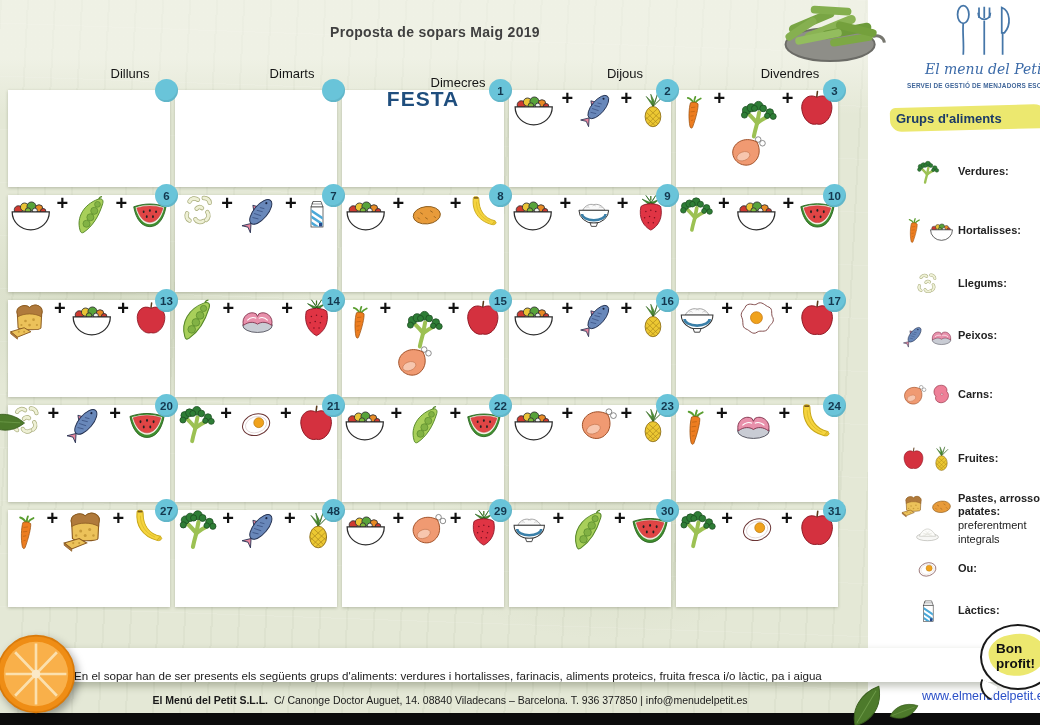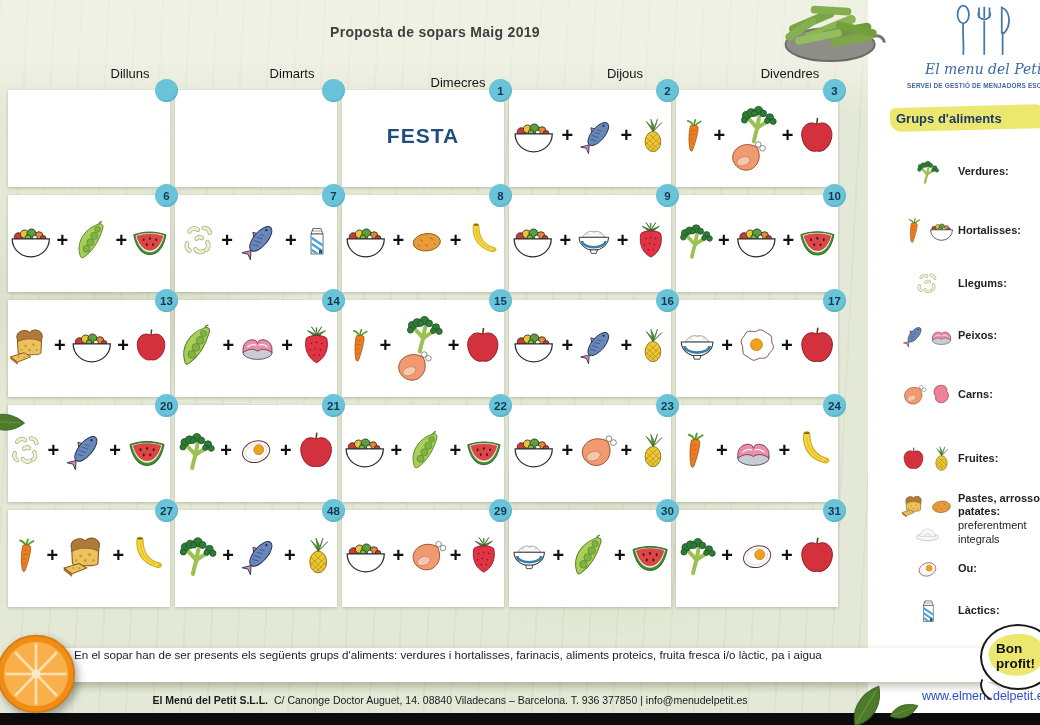--- a/index.html
+++ b/index.html
@@ -20,21 +20,21 @@
   .day-h.d0{left:90px}.day-h.d1{left:252px}.day-h.d2{left:418px;top:75px}
   .day-h.d3{left:585px}.day-h.d4{left:750px}
 
   .grid{position:absolute;left:8px;top:90px;width:830px;display:grid;
     grid-template-columns:repeat(5,162px);grid-auto-rows:97px;column-gap:5px;row-gap:8px;}
   .cell{position:relative;background:#fff;box-shadow:0 1px 3px rgba(60,70,40,.28);}
   .badge{position:absolute;top:-11px;right:-8px;width:23px;height:23px;border-radius:50%;
     background:var(--c-badge,#69c4d9);box-shadow:inset -1px -2px 0 rgba(0,0,0,.07);
     display:flex;align-items:center;justify-content:center;
     font-size:11.5px;font-weight:bold;color:#14384f;z-index:2;}
-  .cell-content{display:flex;align-items:center;justify-content:center;
+  .cell-content{display:flex;align-items:flex-start;justify-content:center;
     width:100%;height:100%;margin-top:-3px;gap:2px;}
   .plus{font-weight:900;font-size:20px;color:#111;margin:0 1px;}
   .festa{font-size:21px;font-weight:bold;color:var(--c-festa,#1f4e7e);letter-spacing:1px;}
 
   .ic{display:block}
   .cell .ic{width:46px;height:44px}
   .cell .ic-salad{width:55px}
   .cell .ic-broccoli-ham{width:56px;height:80px;margin-top:8px}
   .cell .ic-milk{width:32px}
   .cell .ic-carrot{width:38px;height:52px}
@@ -80,21 +80,21 @@
     border-radius:0 0 0 100%;transform:rotate(28deg);}
   .bubble span{position:relative;font-size:13.5px;font-weight:bold;color:#111;
     text-align:left;line-height:1.1;width:44px;}
   .website{position:absolute;left:0;top:689px;width:172px;text-align:center;
     font-size:12.5px;color:var(--c-link,#2b50c8);}
 
   
   .recs-heading{position:absolute;top:621px;left:0;width:840px;text-align:center;
     font-size:17.5px;font-weight:bold;color:#111;}
   .recs-band{position:absolute;top:648px;left:64px;width:944px;height:34px;background:#fff;
-    box-shadow:0 4px 8px rgba(40,50,20,.30);display:flex;align-items:flex-start;
+    box-shadow:0 4px 8px rgba(40,50,20,.30);display:flex;align-items:flex-end;
     padding-left:10px;box-sizing:border-box;font-size:11.6px;color:#1c1c1c;z-index:3;}
   .footer{position:absolute;top:694px;left:0;width:900px;text-align:center;
     font-size:10.5px;color:#1a1a1a;z-index:2;}
   .footer b{margin-right:6px;}
   .bottombar{position:absolute;left:0;top:713px;width:1040px;height:12px;background:#0c0c0c;z-index:4;}
 
   .beans-photo{position:absolute;left:778px;top:0;width:112px;height:64px;z-index:2;}
   .orange-photo{position:absolute;left:-8px;top:634px;width:88px;height:80px;z-index:5;
     filter:drop-shadow(3px 4px 4px rgba(0,0,0,.35));}
   .leaf{position:absolute;z-index:5;}

